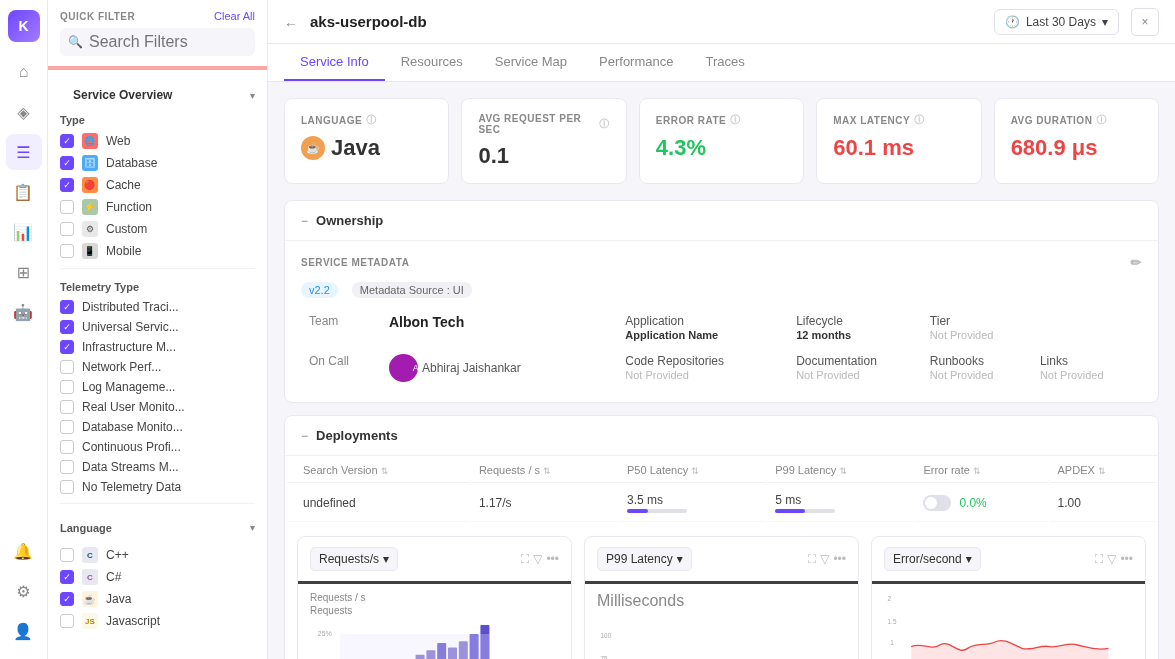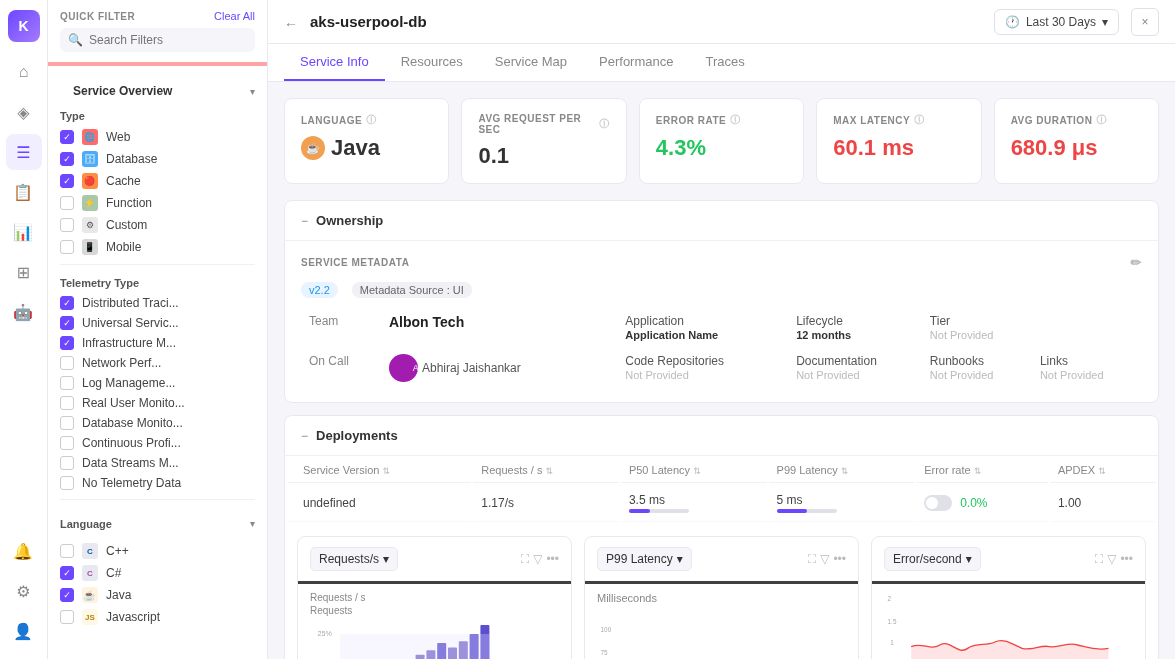--- a/index.html
+++ b/index.html
@@ -6,21 +6,21 @@
     body { font-family: -apple-system, BlinkMacSystemFont, 'Segoe UI', sans-serif; font-size: 12px; background: #f0f0f5; display: flex; height: 659px; width: 1175px; overflow: hidden; }
 
     
     .sidebar { width: 220px; background: #fff; border-right: 1px solid #e8e8f0; display: flex; flex-direction: column; height: 659px; overflow: hidden; flex-shrink: 0; }
     .sidebar-top { padding: 10px 12px 6px; border-bottom: 4px solid #fca5a5; }
     .sidebar-logo { width: 32px; height: 32px; background: linear-gradient(135deg, #6c47ff, #a47bff); border-radius: 8px; display: flex; align-items: center; justify-content: center; color: white; font-weight: bold; font-size: 14px; margin-bottom: 8px; }
     .quick-filter-header { display: flex; justify-content: space-between; align-items: center; margin-bottom: 6px; }
     .quick-filter-label { font-size: 10px; font-weight: 600; color: #888; text-transform: uppercase; letter-spacing: 0.5px; }
     .clear-all { font-size: 11px; color: #6c47ff; cursor: pointer; }
     .search-box { display: flex; align-items: center; background: #f5f5fa; border-radius: 6px; padding: 5px 8px; gap: 6px; margin-bottom: 4px; }
-    .search-box input { border: none; background: transparent; font-size: 12px; color: #555; outline: none; width: 100%; }
+    .search-box input { border: none; background: transparent; font-size: 16px; color: #555; outline: none; width: 100%; }
     .sidebar-scroll { flex: 1; overflow-y: auto; padding: 8px 0; }
     .sidebar-section { padding: 4px 12px; }
     .sidebar-section-header { display: flex; justify-content: space-between; align-items: center; padding: 6px 0; cursor: pointer; }
     .sidebar-section-title { font-size: 12px; font-weight: 600; color: #333; margin-left: 13px; }
     .chevron { font-size: 10px; color: #888; }
     .filter-group-label { font-size: 11px; font-weight: 600; color: #555; padding: 6px 0 4px; }
     .filter-item { display: flex; align-items: center; gap: 8px; padding: 3px 0; cursor: pointer; }
     .filter-item label { font-size: 12px; color: #444; cursor: pointer; display: flex; align-items: center; gap: 6px; }
     .checkbox { width: 14px; height: 14px; border: 1.5px solid #ccc; border-radius: 3px; display: flex; align-items: center; justify-content: center; flex-shrink: 0; }
     .checkbox.checked { background: #6c47ff; border-color: #6c47ff; }
@@ -371,21 +371,21 @@
     <div class="section">
       <div class="section-header">
         <span style="color:#888;font-size:12px">−</span>
         <span class="section-title">Deployments</span>
       </div>
       <div style="padding:0 0 8px 0;">
         <table class="deploy-table" style="width:100%">
           <thead>
             <tr>
               <th style="padding-left:16px">
-                <span>Service Version</span>
+                <span>Search Version</span>
                 <span class="sort-icon"> ⇅</span>
               </th>
               <th>
                 <span>Requests / s</span>
                 <span class="sort-icon"> ⇅</span>
               </th>
               <th>
                 <span>P50 Latency</span>
                 <span class="sort-icon"> ⇅</span>
               </th>
@@ -484,21 +484,21 @@
                 <span>P99 Latency</span>
                 <span>▾</span>
               </div>
               <div class="chart-icons">
                 <span class="chart-icon">⛶</span>
                 <span class="chart-icon">▽</span>
                 <span class="chart-icon">•••</span>
               </div>
             </div>
             <div class="chart-body">
-              <div style="font-size:11px;color:#888;margin-bottom:19px;writing-mode:horizontal-tb;">Milliseconds</div>
+              <div style="font-size:16px;color:#888;margin-bottom:19px;writing-mode:horizontal-tb;">Milliseconds</div>
               <svg viewBox="0 0 270 110" style="width:100%;height:100px">
 
                 <text x="2" y="10" font-size="7" fill="#aaa">100</text>
                 <text x="2" y="35" font-size="7" fill="#aaa">75</text>
                 <text x="2" y="58" font-size="7" fill="#aaa">50</text>
                 <text x="2" y="80" font-size="7" fill="#aaa">25</text>
                 <text x="8" y="100" font-size="7" fill="#aaa">0</text>
 
                 <path d="M28,55 C40,50 50,45 60,50 C70,55 80,60 90,55 C100,50 110,45 120,50 C130,55 140,60 150,55 C160,50 170,45 180,50 C190,55 200,60 210,55 C220,50 230,45 245,50 L245,98 L28,98 Z" fill="#fed7aa" opacity="0.5"></path>
                 <path d="M28,55 C40,50 50,45 60,50 C70,55 80,60 90,55 C100,50 110,45 120,50 C130,55 140,60 150,55 C160,50 170,45 180,50 C190,55 200,60 210,55 C220,50 230,45 245,50" fill="none" stroke="#f97316" stroke-width="1.5"></path>

